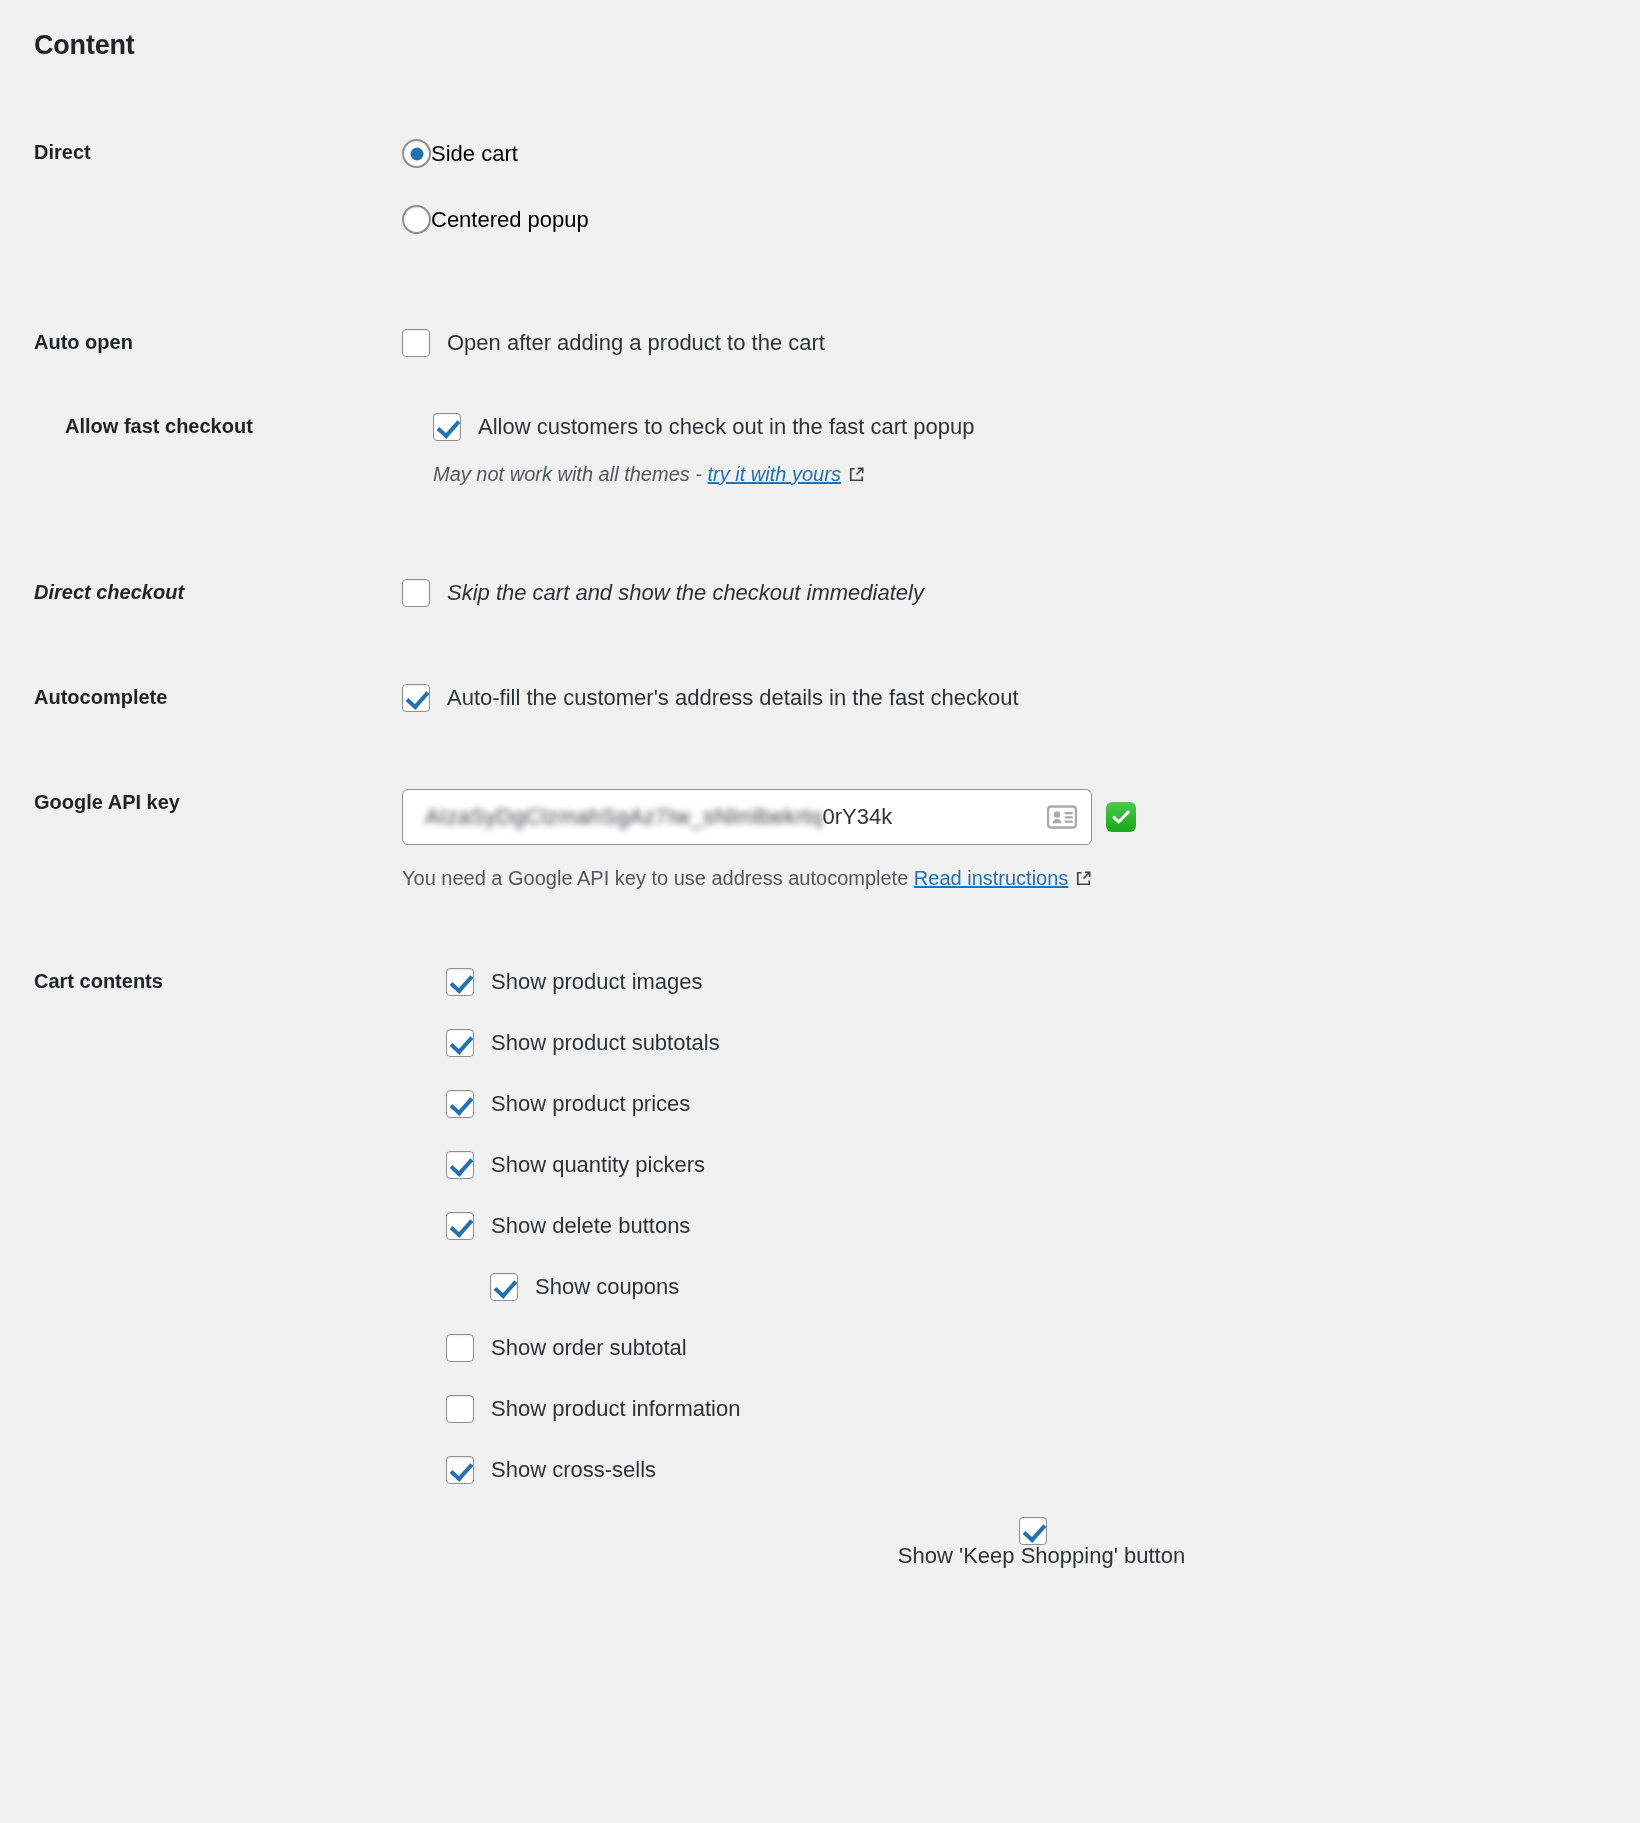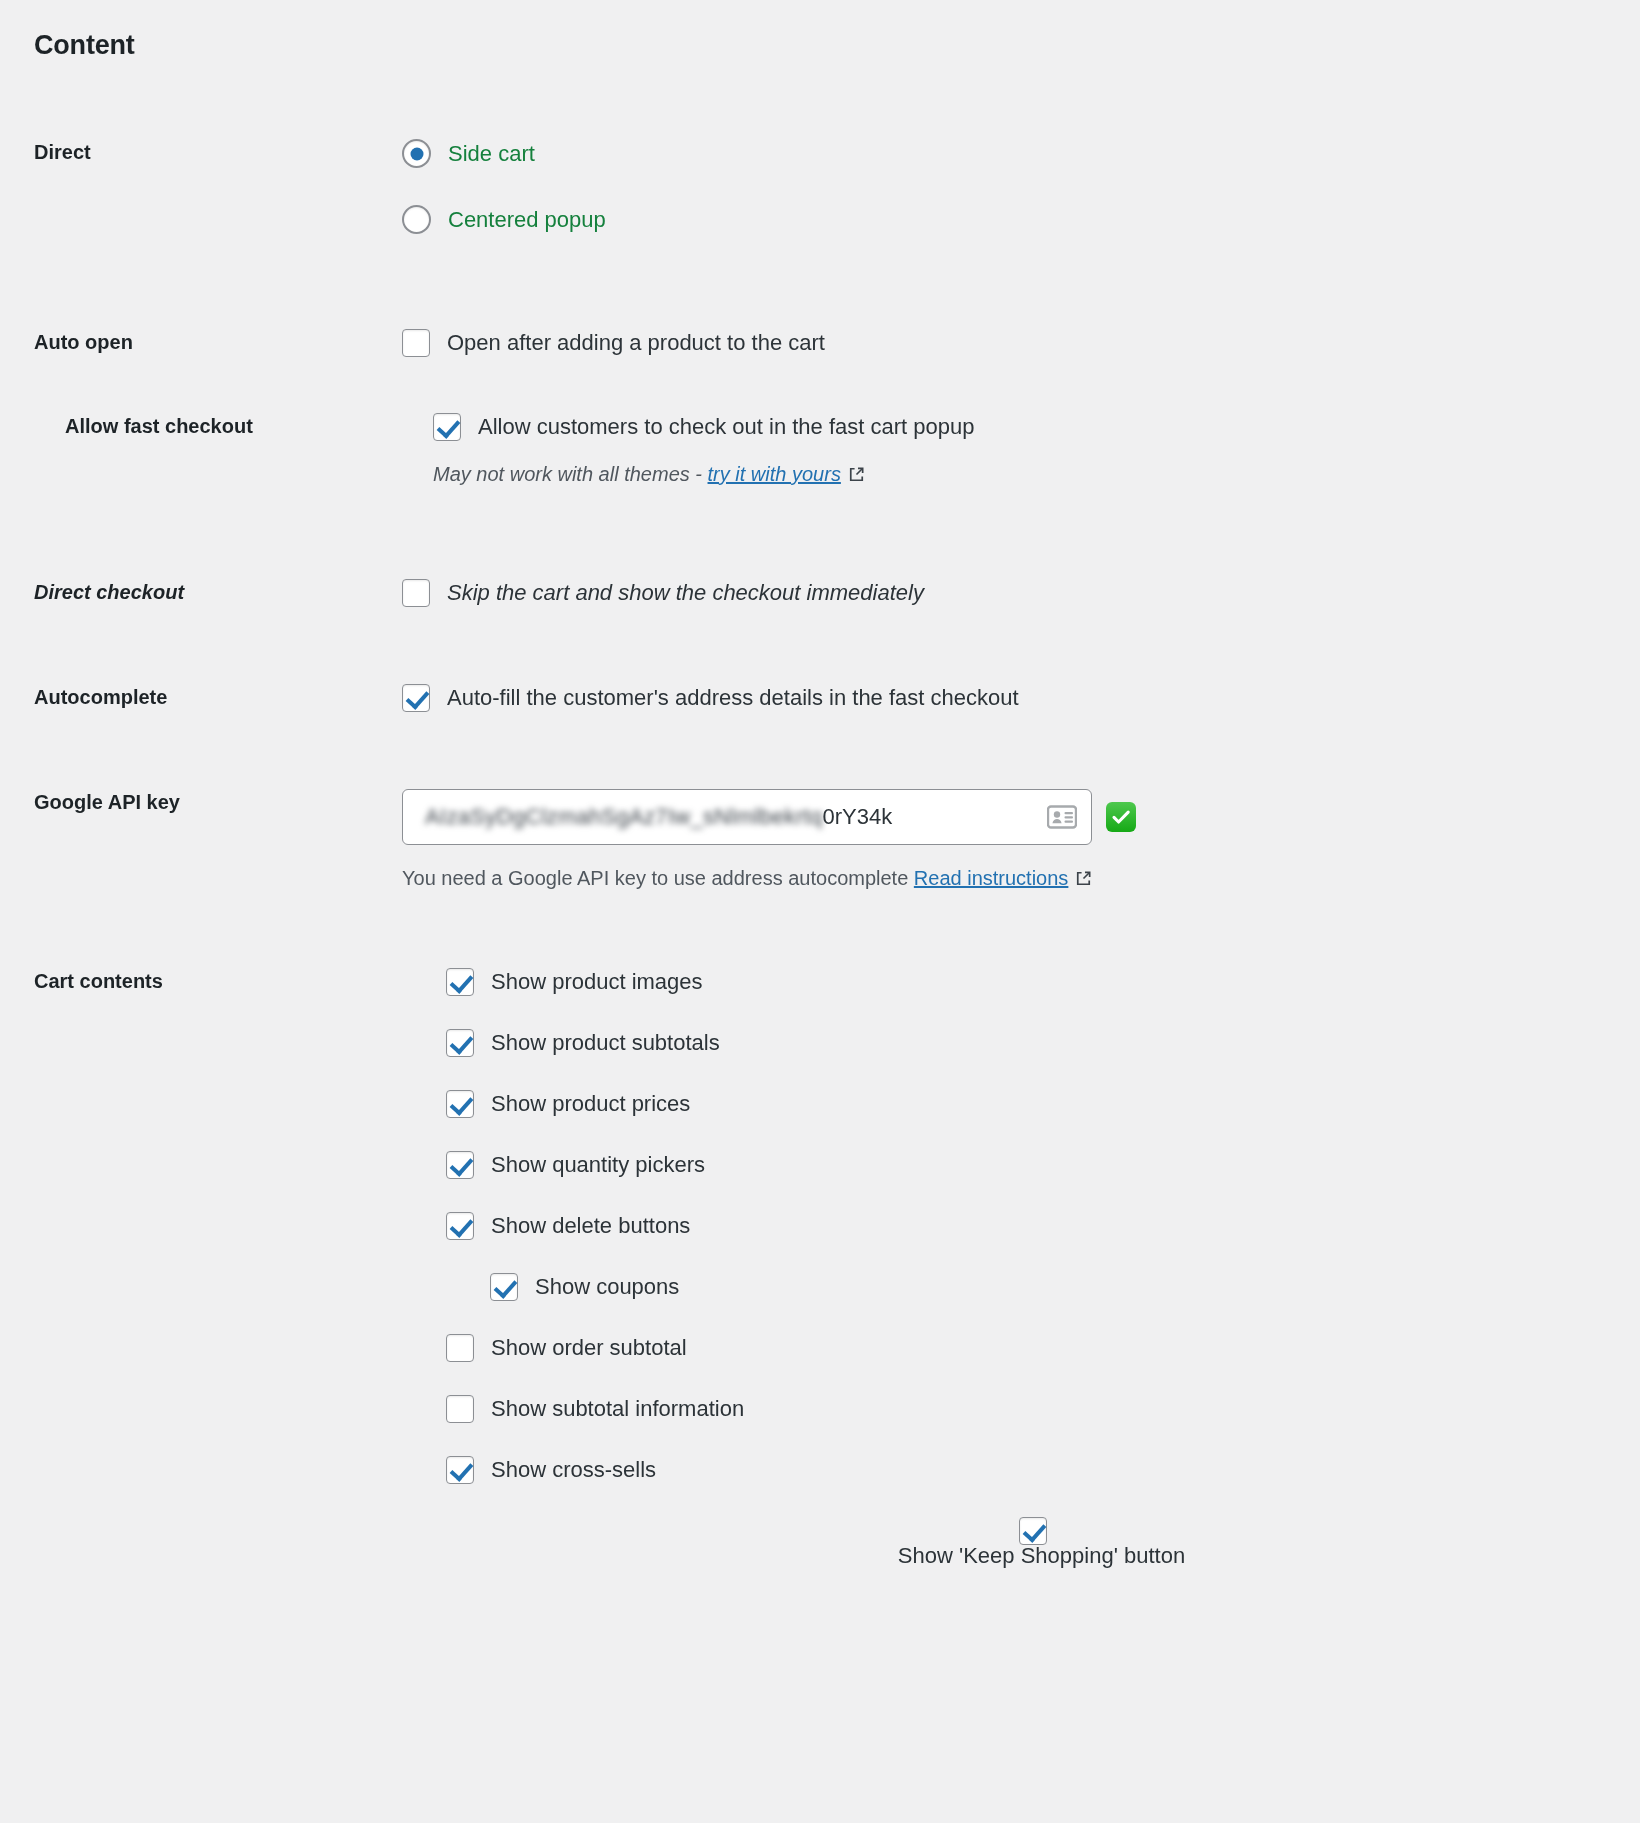--- a/index.html
+++ b/index.html
@@ -42,21 +42,21 @@
     flex:0 0 29px;
     position:relative;
     box-shadow:inset 0 1px 2px rgba(0,0,0,.08);
   }
   .radio.on::after{
     content:""; position:absolute;
     left:50%; top:50%; transform:translate(-50%,-50%);
     width:13px; height:13px; border-radius:50%;
     background:#2271b1;
   }
-  .opt-lab { font-size:22px; color:#15803d; margin-left:17px; line-height:1; }
+  .opt-lab { font-size:22px; color:#000000; line-height:1; }
 
   
   .cb {
     width:28px; height:28px; border-radius:4px;
     border:1px solid #8c8f94;
     background:#fff;
     flex:0 0 28px;
     position:relative;
     box-shadow:inset 0 1px 2px rgba(0,0,0,.09);
   }
@@ -268,21 +268,21 @@
         <div class="opt" style="margin-top: 33px; padding-left: 44px;">
           <span class="cb on"></span>
           <span class="cb-lab">Show coupons</span>
         </div>
         <div class="opt" style="margin-top: 33px;">
           <span class="cb"></span>
           <span class="cb-lab">Show order subtotal</span>
         </div>
         <div class="opt" style="margin-top: 33px;">
           <span class="cb"></span>
-          <span class="cb-lab">Show subtotal information</span>
+          <span class="cb-lab">Show product information</span>
         </div>
         <div class="opt" style="margin-top: 33px;">
           <span class="cb on"></span>
           <span class="cb-lab">Show cross-sells</span>
         </div>
         <div class="opt" style="margin-top: 33px; flex-direction: column;">
           <span class="cb on"></span>
           <span class="cb-lab">Show 'Keep Shopping' button</span>
         </div>
       </div>

